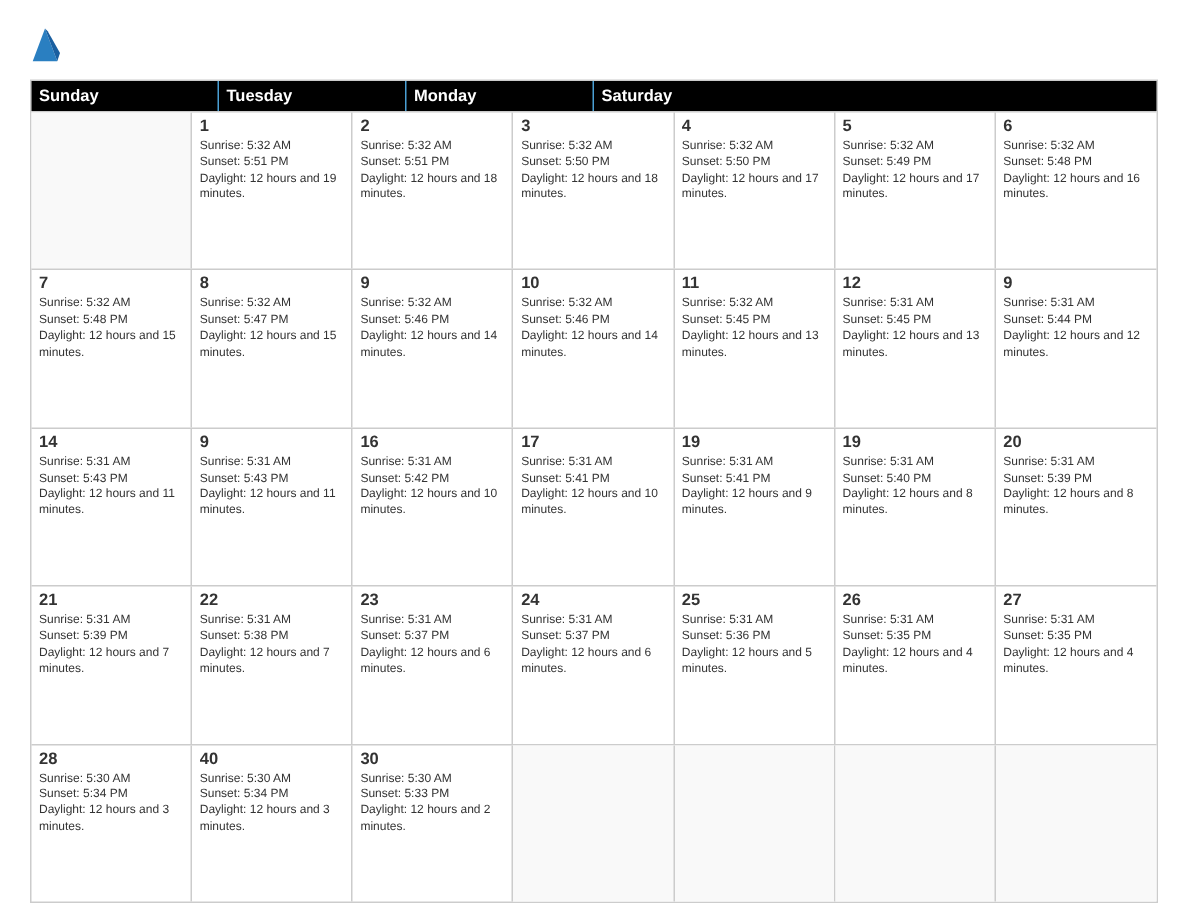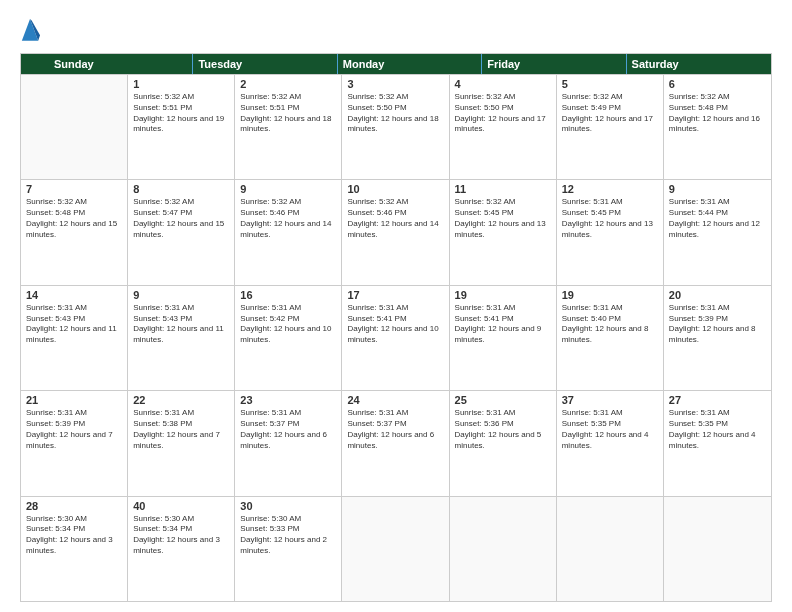--- a/index.html
+++ b/index.html
@@ -61,23 +61,22 @@
       color: #555;
     }
     .calendar {
       flex: 1;
       display: flex;
       flex-direction: column;
       border: 1px solid #ccc;
     }
     .cal-header-row {
       display: grid;
-      grid-template-columns: repeat(5, 1fr);
-      background: #14532d;
-      padding-left: 28px;
+      grid-template-columns: repeat(6, 1fr);
+      background: #000000;
     }
     .cal-header-cell {
       color: #fff;
       font-size: 11px;
       font-weight: bold;
       padding: 4px 5px;
       text-align: left;
       border-right: 1px solid #4a9fd4;
     }
     .cal-header-cell:last-child { border-right: none; }
@@ -133,21 +132,20 @@
       <div class="month-title"></div>
       <div class="subtitle"></div>
     </div>
   </div>
 
   <div class="calendar">
     <div class="cal-header-row">
     <div class="cal-header-cell">Sunday</div>
         <div class="cal-header-cell">Tuesday</div>
         <div class="cal-header-cell">Monday</div>
-        <div class="cal-header-cell">Friday</div>
         <div class="cal-header-cell">Saturday</div>
       </div>
     <div class="cal-body">
     <div class="cal-row">
           <div class="cal-cell empty"></div>
           <div class="cal-cell">
             <div class="cell-day">1</div>
             <div class="cell-info" style="white-space: pre-line;">Sunrise: 5:32 AM
 Sunset: 5:51 PM
 Daylight: 12 hours and 19 minutes.</div>
@@ -296,21 +294,21 @@
 Sunset: 5:37 PM
 Daylight: 12 hours and 6 minutes.</div>
           </div>
           <div class="cal-cell">
             <div class="cell-day">25</div>
             <div class="cell-info" style="white-space: pre-line;">Sunrise: 5:31 AM
 Sunset: 5:36 PM
 Daylight: 12 hours and 5 minutes.</div>
           </div>
           <div class="cal-cell">
-            <div class="cell-day">37</div>
+            <div class="cell-day">26</div>
             <div class="cell-info" style="white-space: pre-line;">Sunrise: 5:31 AM
 Sunset: 5:35 PM
 Daylight: 12 hours and 4 minutes.</div>
           </div>
           <div class="cal-cell">
             <div class="cell-day">27</div>
             <div class="cell-info" style="white-space: pre-line;">Sunrise: 5:31 AM
 Sunset: 5:35 PM
 Daylight: 12 hours and 4 minutes.</div>
           </div>

